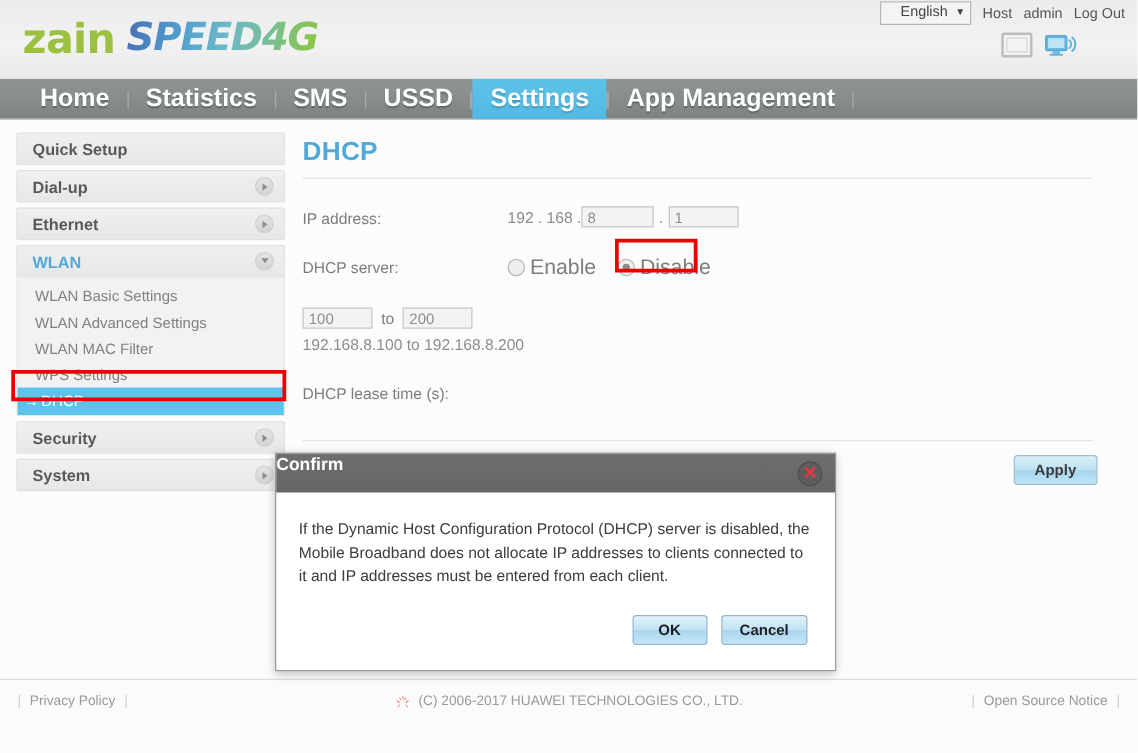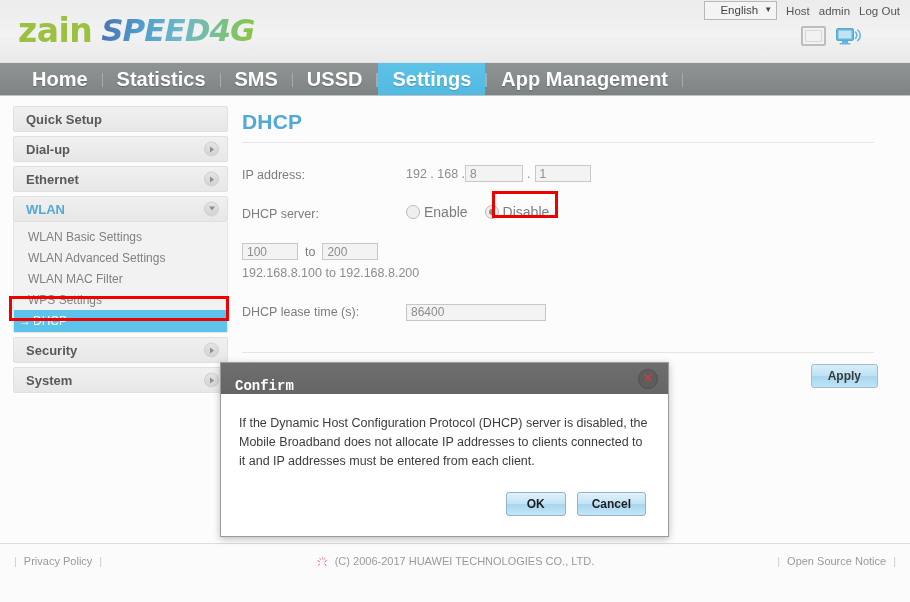--- a/index.html
+++ b/index.html
@@ -296,21 +296,21 @@
     margin-right: 4px;
   }
   .radio.checked::after {
     content: "";
     position: absolute;
     left: 3px; top: 3px;
     width: 6px; height: 6px;
     border-radius: 50%;
     background: #8c8c8c;
   }
-  .rlabel { font-size: 14px; color: #7d7d7d; margin-right: 17px; }
+  .rlabel { font-size: 17px; color: #7d7d7d; margin-right: 17px; }
   .range-line { display: flex; align-items: center; gap: 7px; }
   .range-in { width: 56px; }
   .to { font-size: 12.5px; color: #7d7d7d; }
   .range-hint {
     font-size: 12.5px;
     color: #8d8d8d;
     margin-top: 6px;
   }
   .lease-in { width: 140px; }
 
@@ -349,24 +349,22 @@
     box-shadow: 0 2px 7px rgba(0,0,0,.25);
     z-index: 50;
   }
   .dlg-title {
     height: 31px;
     background: linear-gradient(to bottom, #6e6e6e 0%, #656565 100%);
     color: #ffffff;
     font-size: 14px;
     font-weight: bold;
     display: flex;
-    align-items: flex-end;
-    padding-left: 14px;
-    position: relative;
-    font-family: Liberation Mono, monospace;
+    align-items: flex-start;
+    position: relative;
   }
   .dlg-close {
     position: absolute;
     right: 10px; top: 50%;
     transform: translateY(-50%);
     width: 18px; height: 18px;
     border-radius: 50%;
     background: #5d5d5d;
     border: 1px solid #4f4f4f;
     display: flex; align-items: center; justify-content: center;
@@ -591,23 +589,20 @@
               <input class="txtin range-in" value="100" style="">
               <span class="to">to</span>
               <input class="txtin range-in" value="200" style="">
             </div>
             <div class="range-hint">192.168.8.100 to 192.168.8.200</div>
           </div>
         </div>
 
         <div class="frow">
           <div class="flabel">DHCP lease time (s):</div>
-          <div class="fctl">
-            <input class="txtin lease-in" value="86400" style="">
-          </div>
         </div>
       </div>
 
       <div class="bottom-rule"></div>
       <div class="apply-wrap">
         <button class="btn">Apply</button>
       </div>
     </div>
   </div>
 

